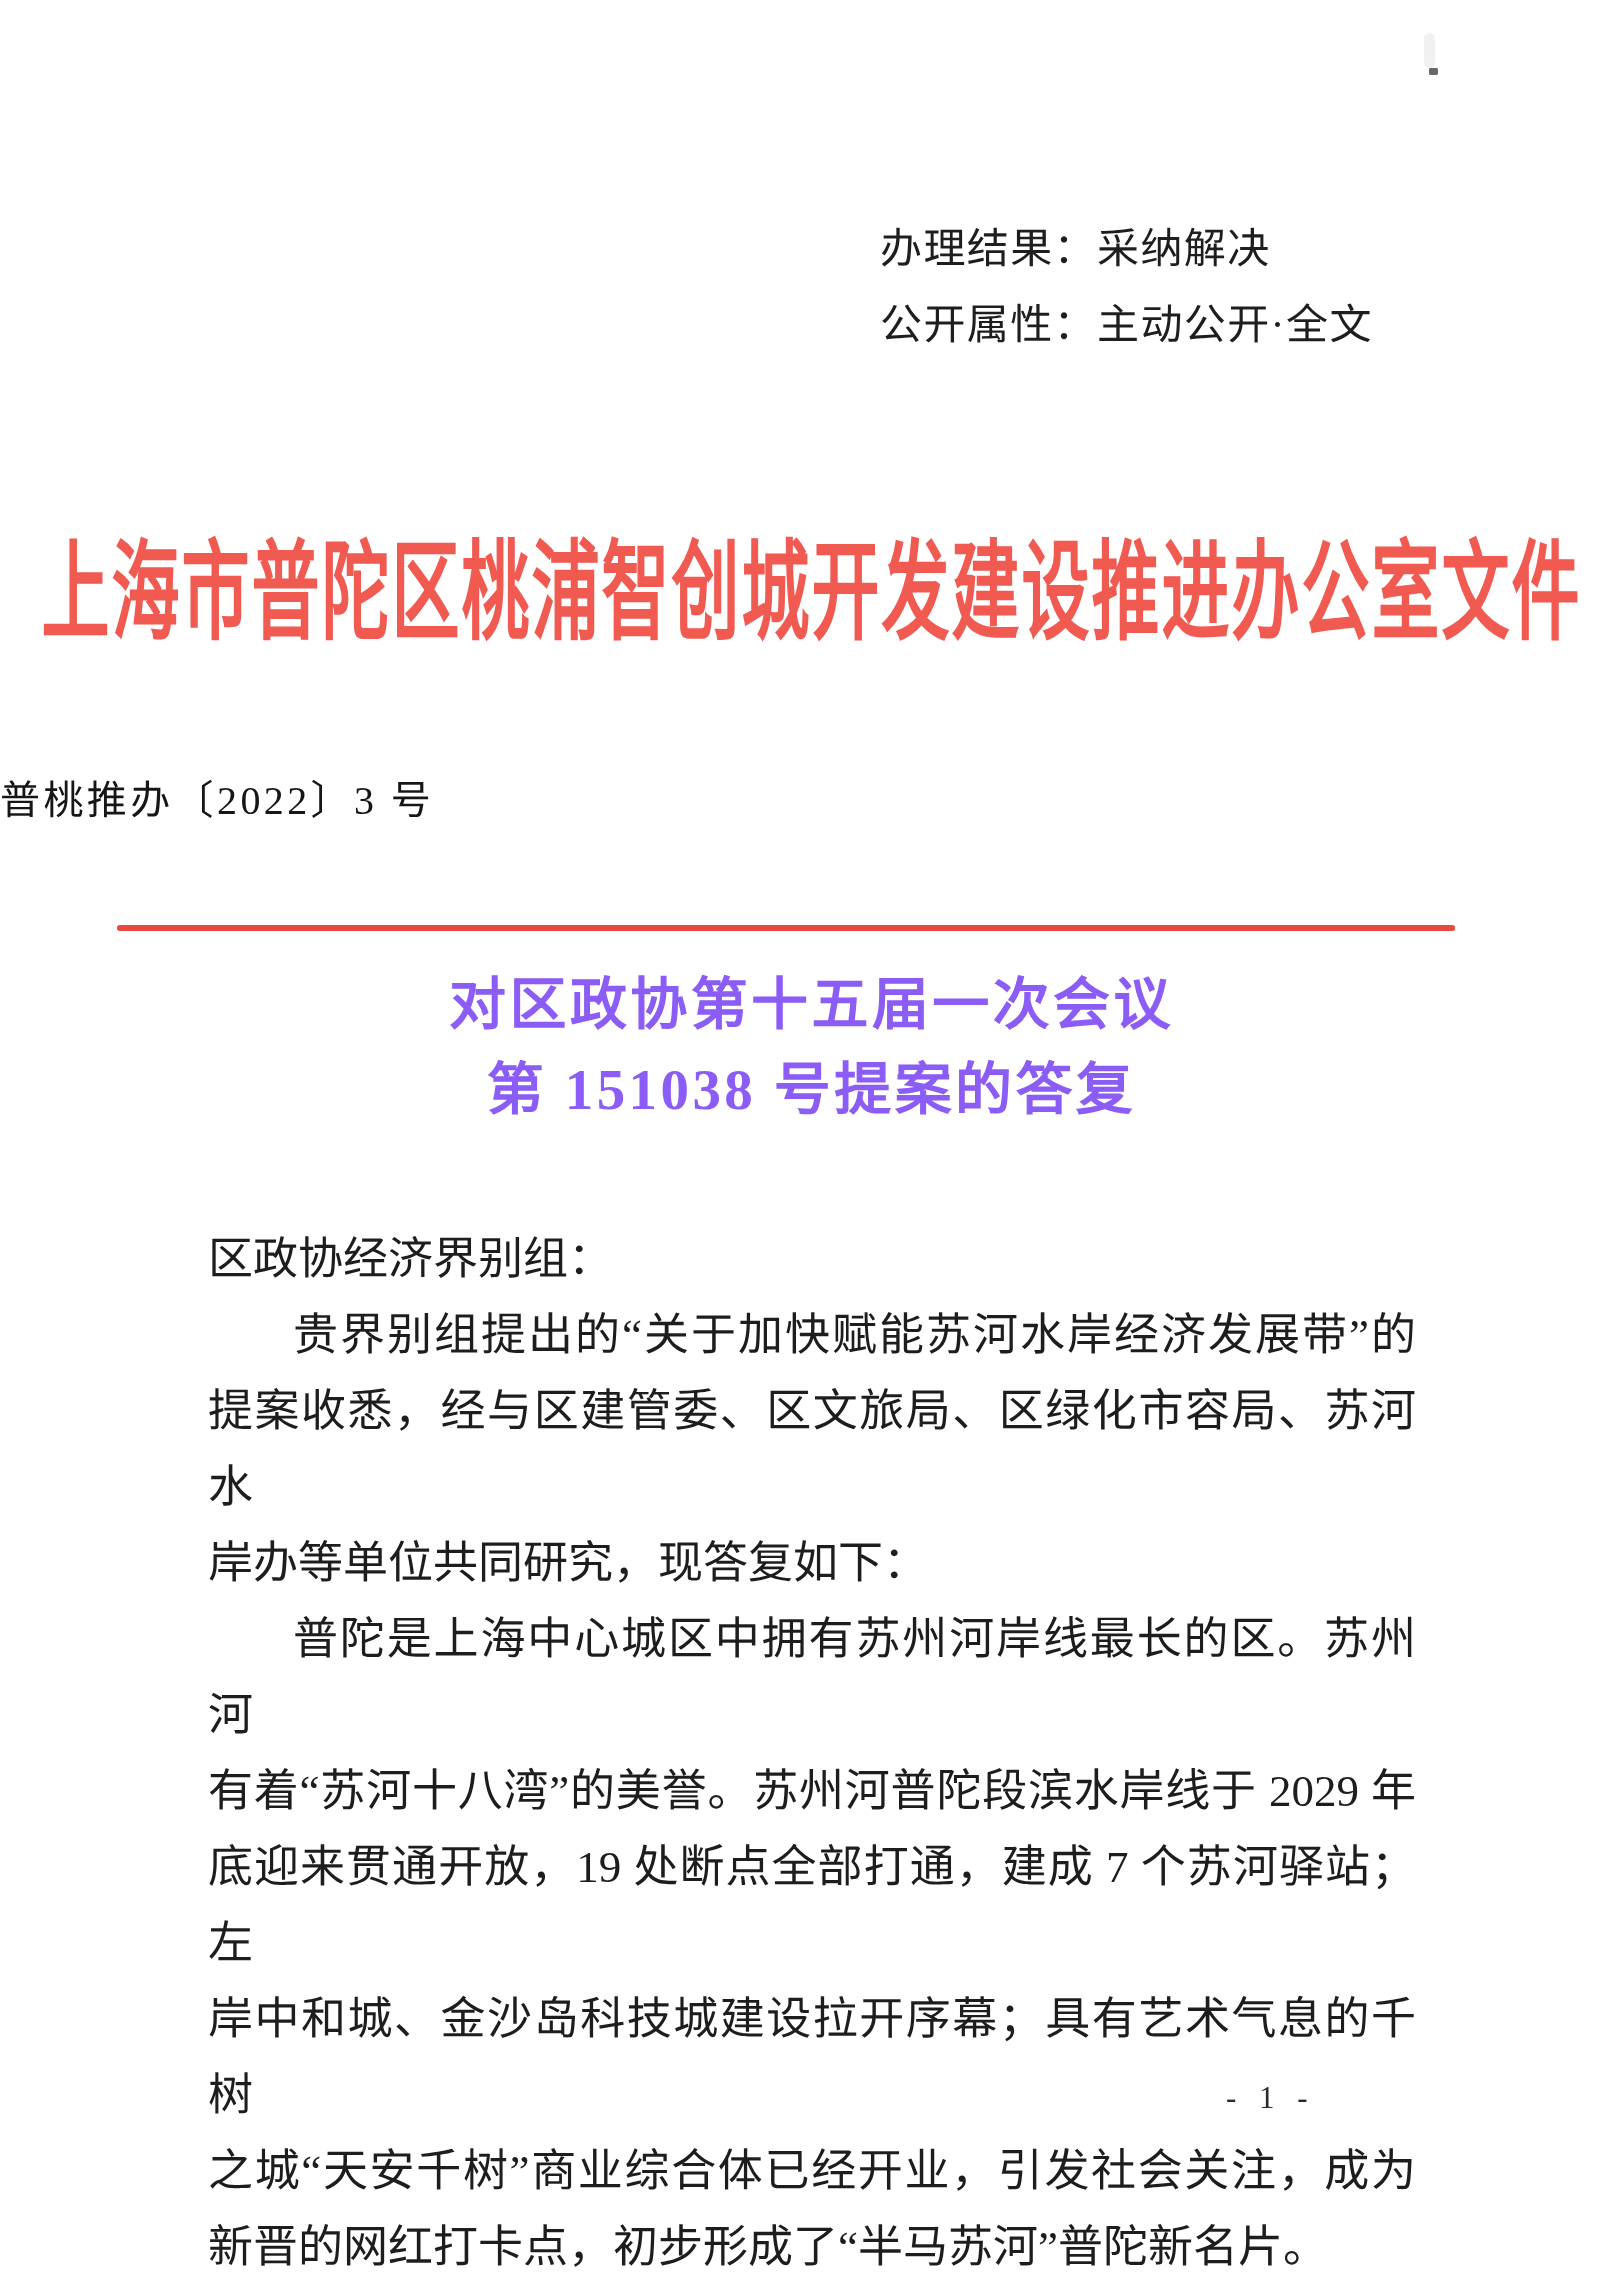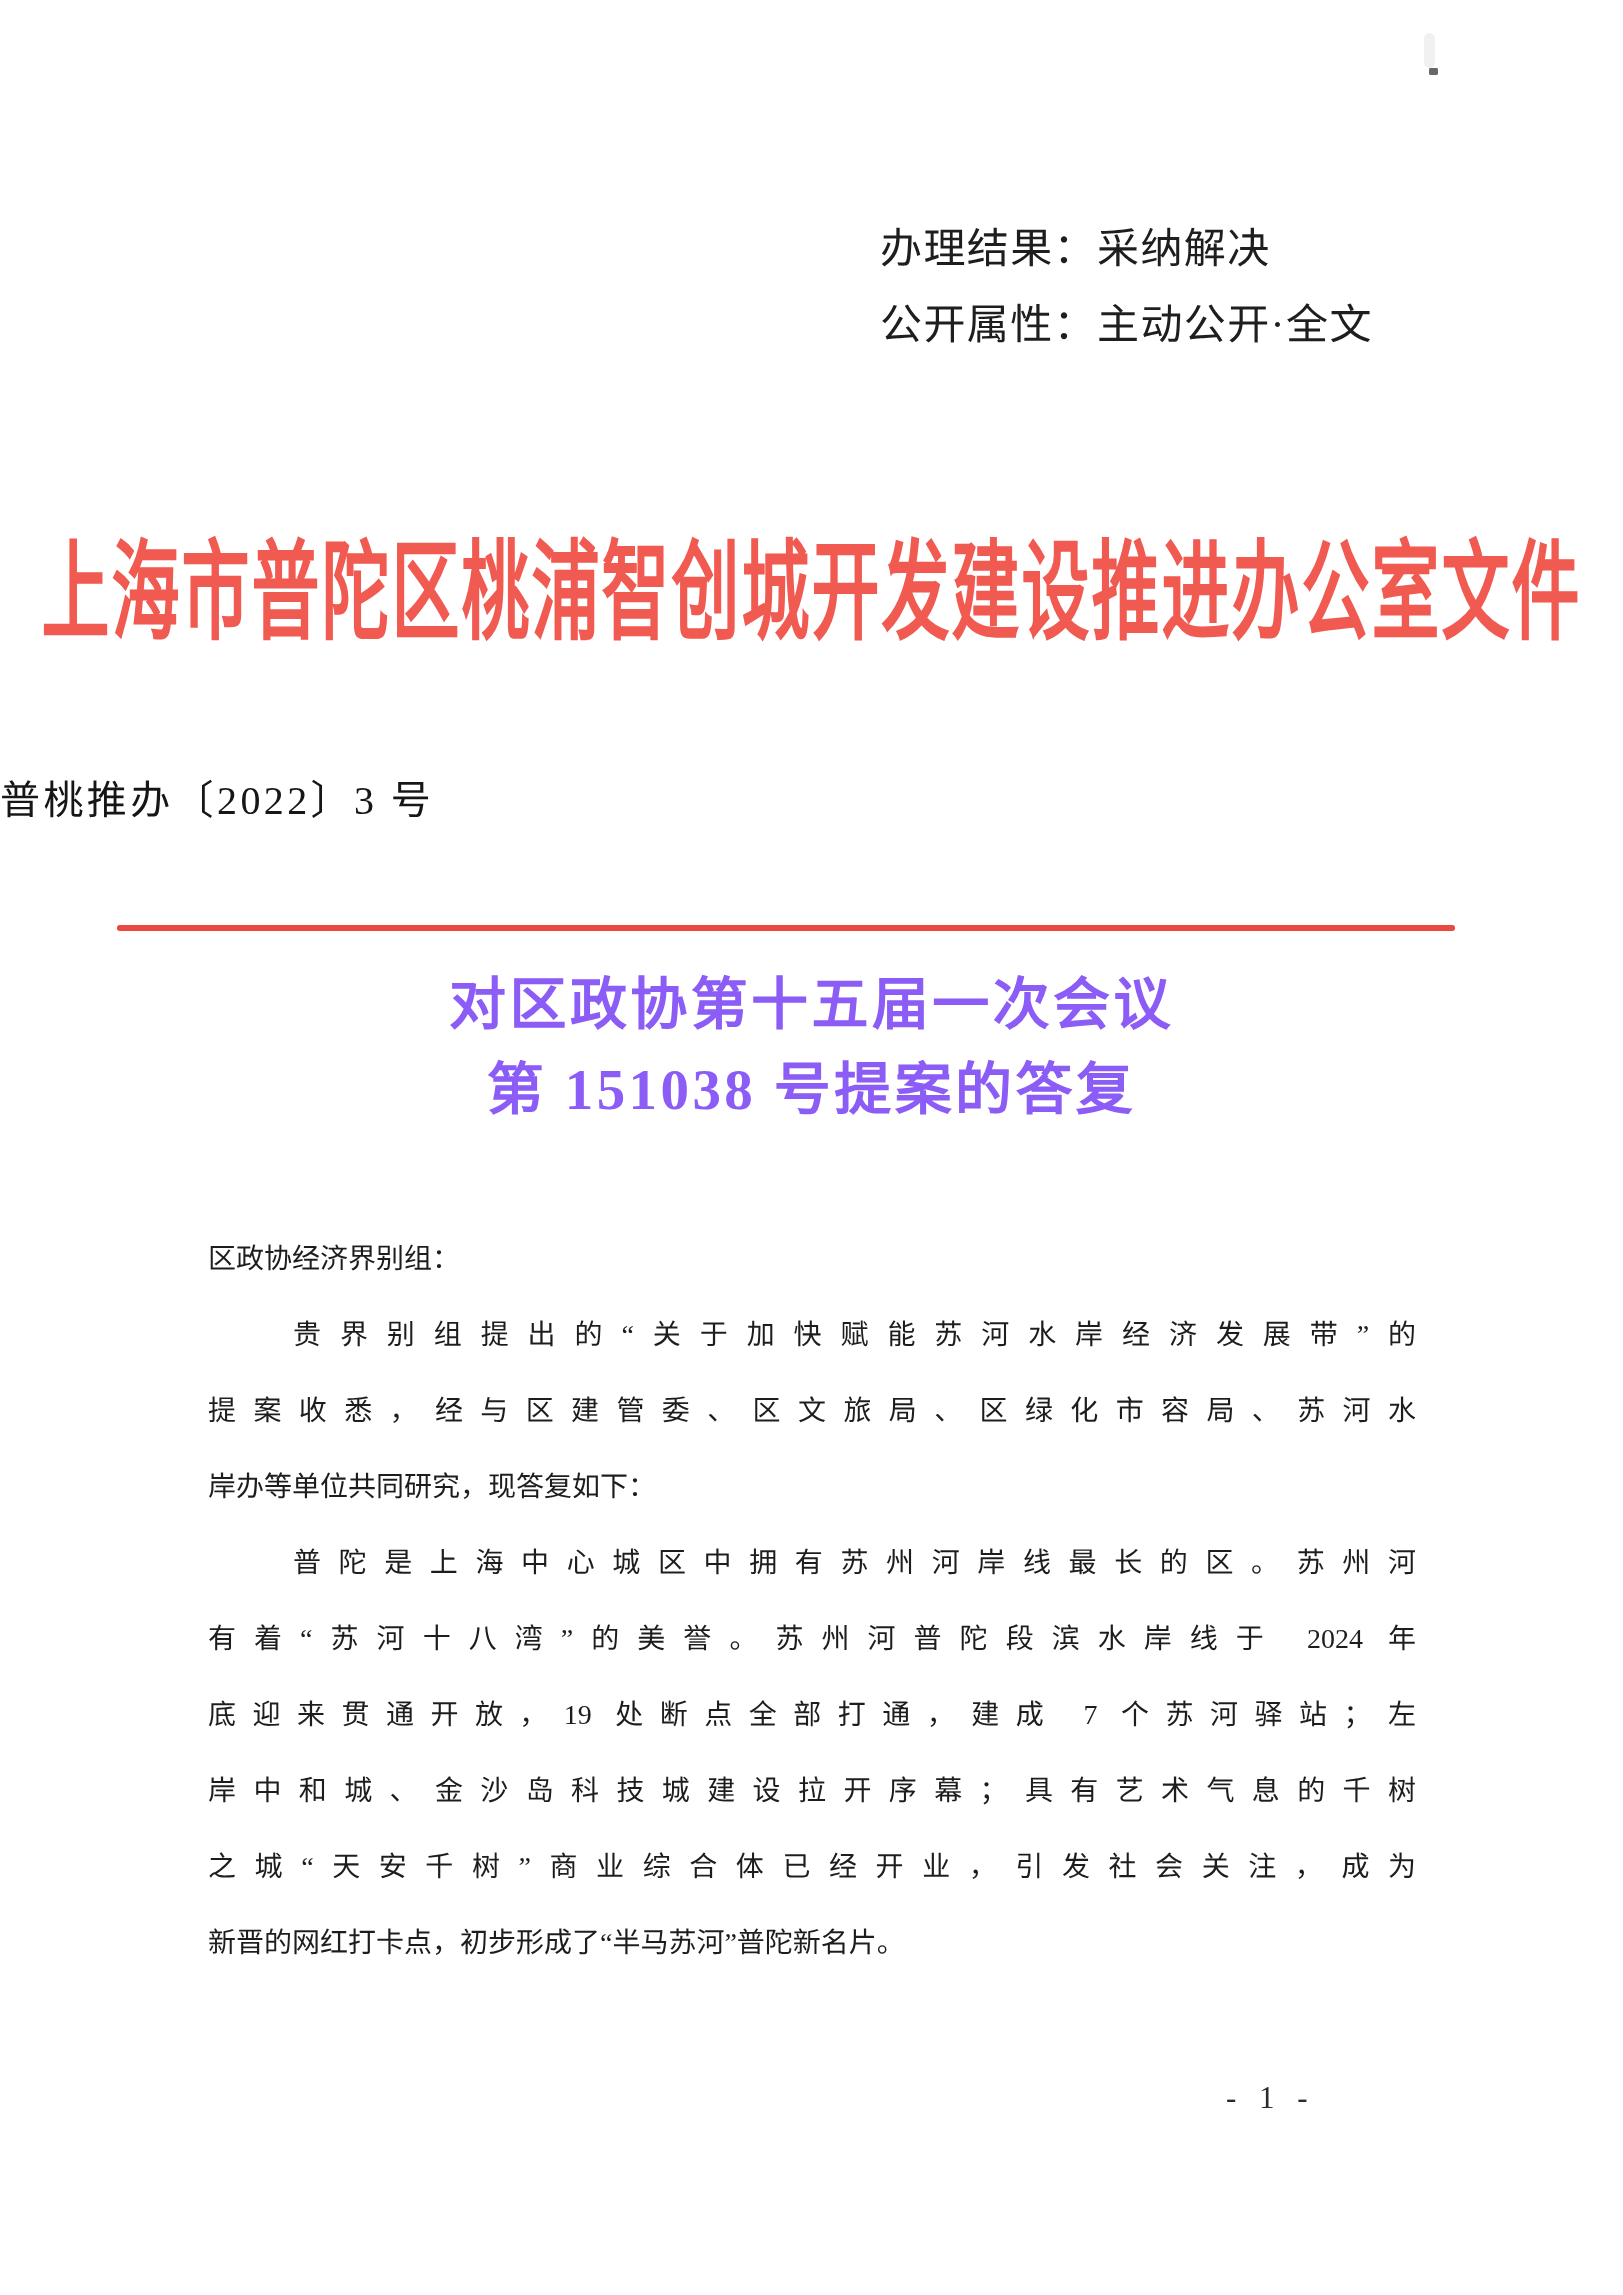--- a/index.html
+++ b/index.html
@@ -88,21 +88,21 @@
     white-space: nowrap;
     color: #8b5cf6;
   }
 
   
   .body-text {
     position: absolute;
     top: 1221px;
     left: 208px;
     width: 1208px;
-    font-size: 28px;
+    font-size: 45px;
     line-height: 76px;
     color: #1d1d1d;
   }
   .body-line { }
   .body-line.indent { text-indent: 85px; }
   .body-line.fill {
     text-align: justify;
     text-align-last: justify;
   }
 
@@ -164,21 +164,21 @@
     <div>对区政协第十五届一次会议</div>
     <div>第 151038 号提案的答复</div>
   </div>
 
   <div class="body-text">
     <div class="body-line">区政协经济界别组：</div>
     <div class="body-line indent fill">贵界别组提出的“关于加快赋能苏河水岸经济发展带”的</div>
     <div class="body-line fill">提案收悉，经与区建管委、区文旅局、区绿化市容局、苏河水</div>
     <div class="body-line">岸办等单位共同研究，现答复如下：</div>
     <div class="body-line indent fill">普陀是上海中心城区中拥有苏州河岸线最长的区。苏州河</div>
-    <div class="body-line fill">有着“苏河十八湾”的美誉。苏州河普陀段滨水岸线于 2024 年</div>
+    <div class="body-line fill">有着“苏河十八湾”的美誉。苏州河普陀段滨水岸线于 2029 年</div>
     <div class="body-line fill">底迎来贯通开放，19 处断点全部打通，建成 7 个苏河驿站；左</div>
     <div class="body-line fill">岸中和城、金沙岛科技城建设拉开序幕；具有艺术气息的千树</div>
     <div class="body-line fill">之城“天安千树”商业综合体已经开业，引发社会关注，成为</div>
     <div class="body-line">新晋的网红打卡点，初步形成了“半马苏河”普陀新名片。</div>
   </div>
 
   <div class="page-num">- 1 -</div>
 
 </div>
 

